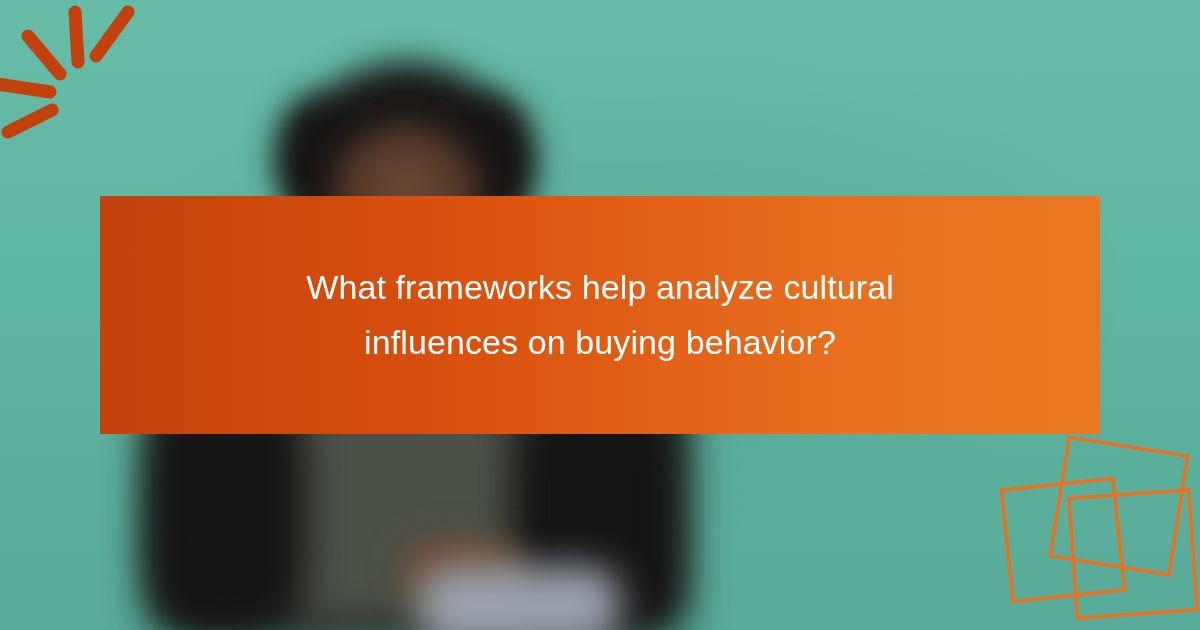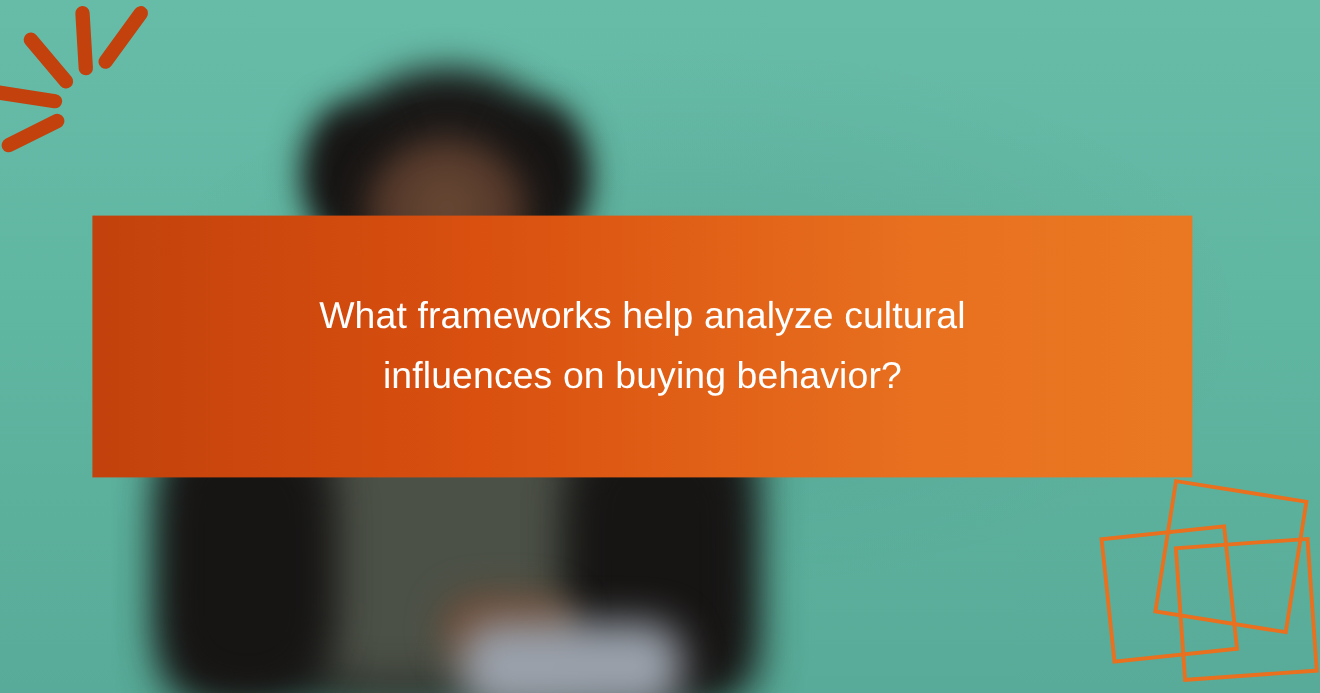--- a/index.html
+++ b/index.html
@@ -155,21 +155,21 @@
     position: absolute;
     left: 985px;
     top: 420px;
     width: 215px;
     height: 210px;
   }
 
   
   .banner {
     position: absolute;
-    left: 84px;
+    left: 100px;
     top: 196px;
     width: 1000px;
     height: 238px;
     background: linear-gradient(90deg, #c2410c 0%, #d9500f 35%, #e8701f 75%, #ea7822 100%);
     display: flex;
     align-items: center;
     justify-content: center;
   }
   .banner-text {
     width: 740px;

